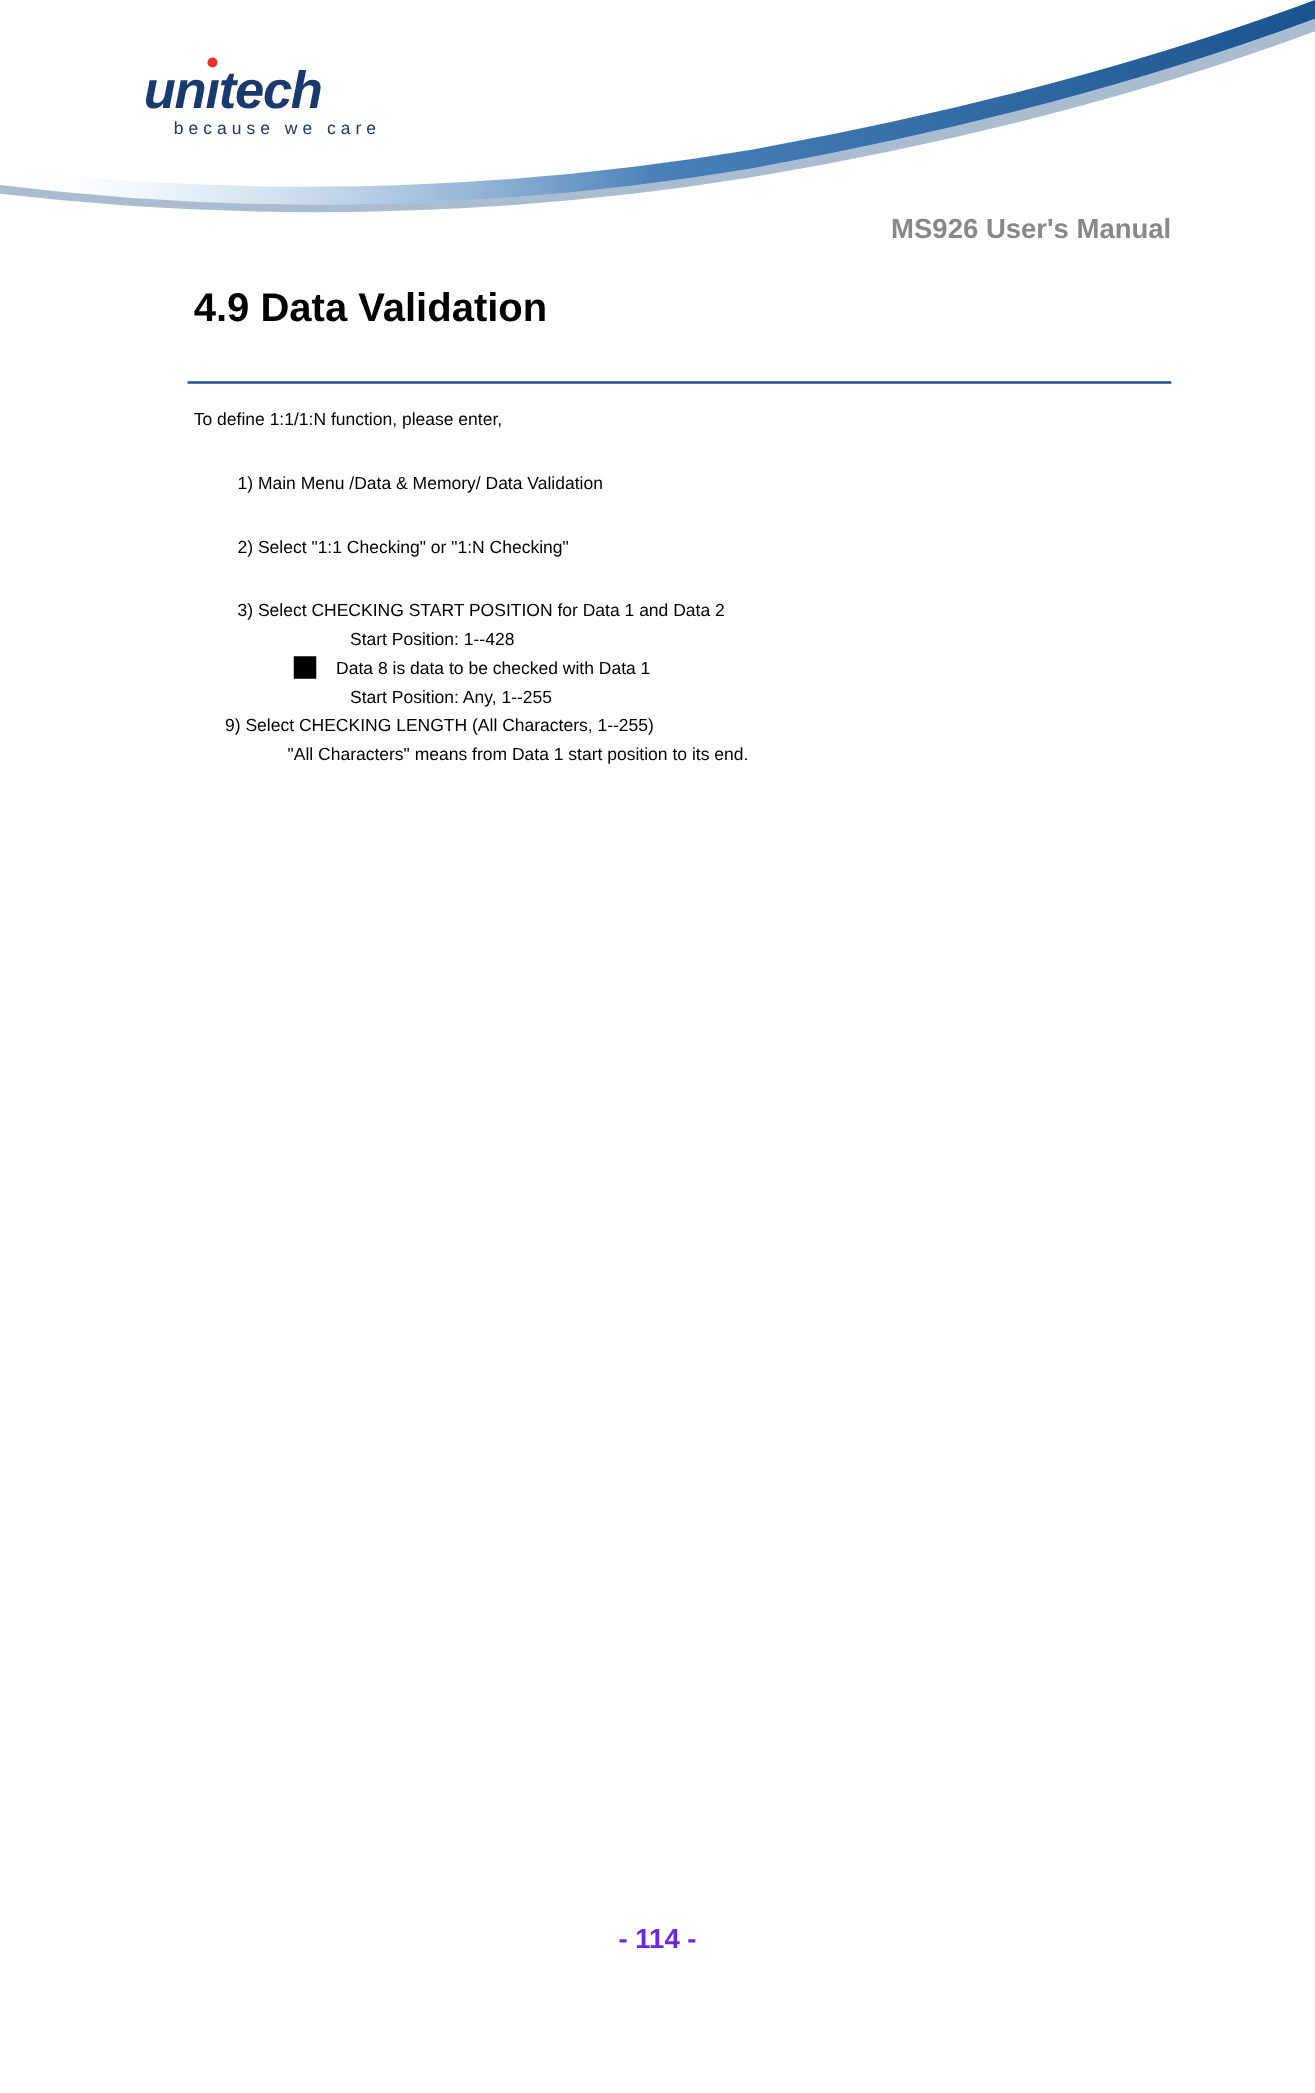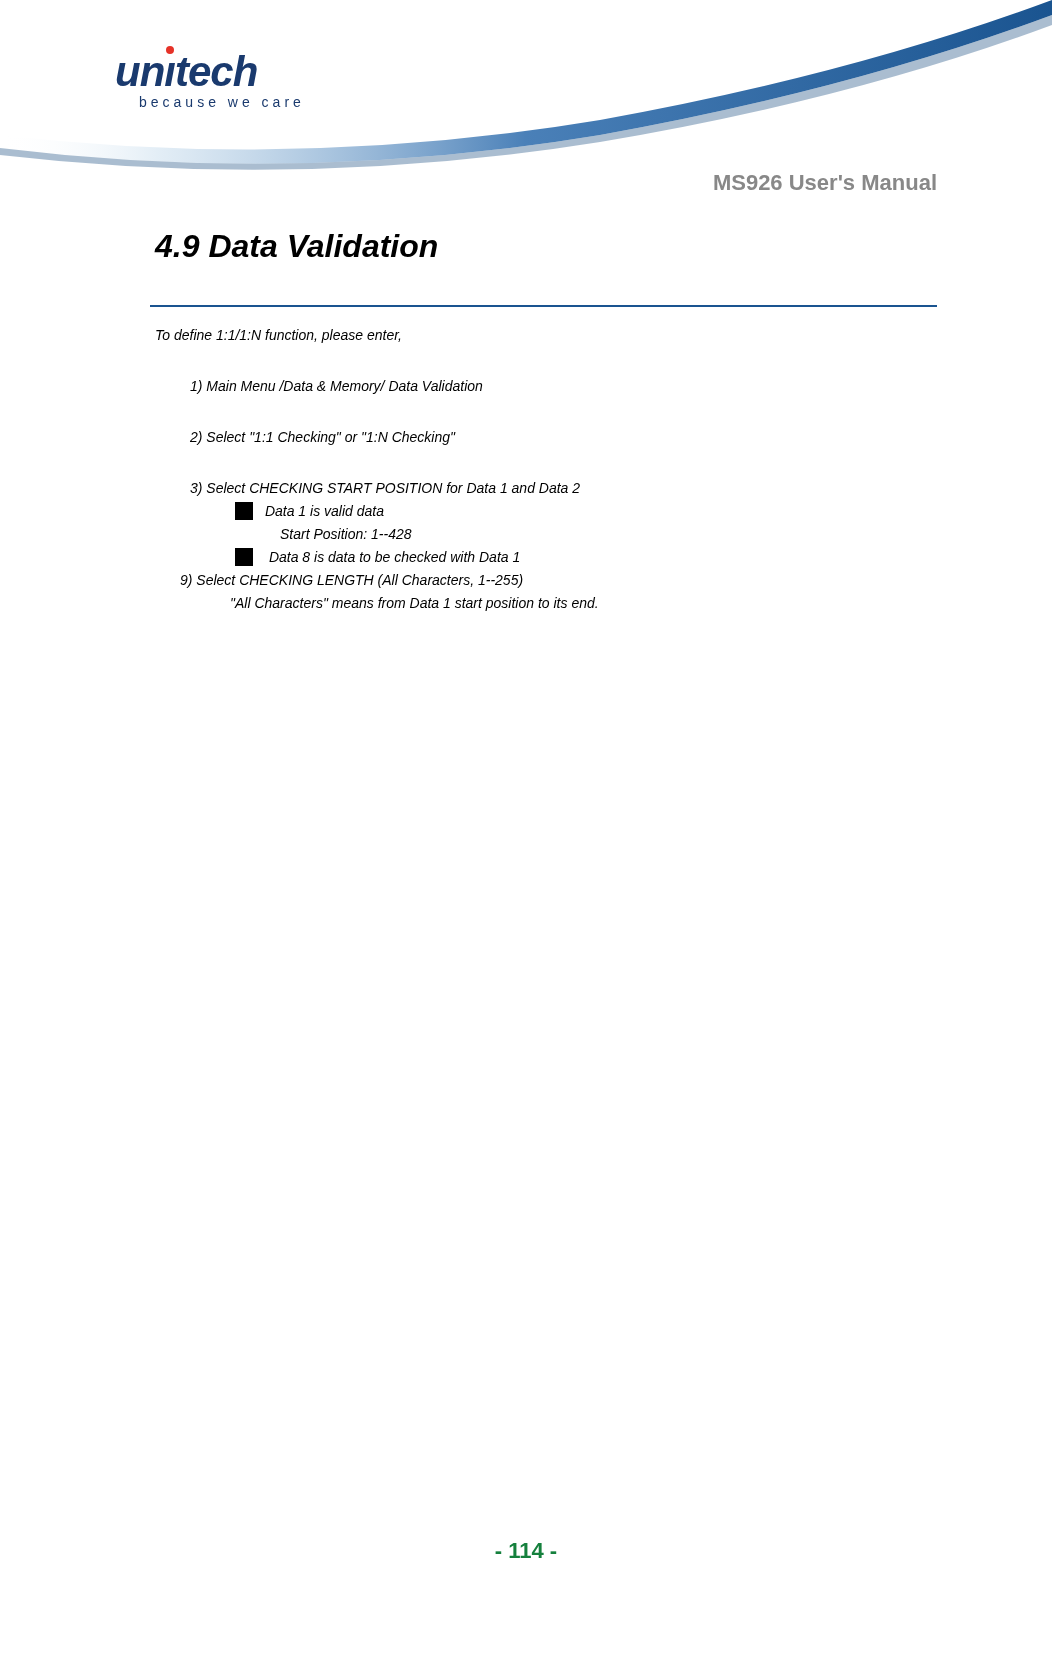--- a/index.html
+++ b/index.html
@@ -51,21 +51,20 @@
       position: absolute;
       top: 170px;
       right: 115px;
       font-size: 22px;
       font-weight: bold;
       color: #888;
       text-align: right;
     }
     .content {
       padding: 0 115px 0 155px;
-      font-style: italic;
     }
     .section-title {
       font-size: 32px;
       font-weight: bold;
       color: #000;
       margin-top: 28px;
       margin-bottom: 40px;
     }
     .divider {
       border: none;
@@ -107,21 +106,21 @@
       margin-top: -3px;
     }
     .page-number {
       position: absolute;
       bottom: 110px;
       left: 0;
       width: 100%;
       text-align: center;
       font-size: 22px;
       font-weight: bold;
-      color: #15803d;
+      color: #6d28d9;
     }
   </style>
 </head>
 <body>
 
 <div class="header-area">
   <svg class="swoosh" viewBox="0 0 1052 180" preserveAspectRatio="none">
     <defs>
       <linearGradient id="grad1" x1="0%" y1="0%" x2="100%" y2="0%">
         <stop offset="0%" style="stop-color:#ffffff;stop-opacity:0"></stop>
@@ -141,27 +140,24 @@
 </div>
 
 <div class="content">
   <h1 class="section-title">4.9 Data Validation</h1>
   <hr class="divider">
   <div class="body-text">
     <div class="line">To define 1:1/1:N function, please enter,</div>
     <div class="line indent-1">1) Main Menu /Data &amp; Memory/ Data Validation</div>
     <div class="line indent-1">2) Select "1:1 Checking" or "1:N Checking"</div>
     <div class="line indent-1">3) Select CHECKING START POSITION for Data 1 and Data 2</div>
-    <div class="line indent-2">
-      <span class="bullet"></span>
-      <span>Data 1 is valid data</span>
-    </div>
     <div class="line indent-3">Start Position:   1--428</div>
     <div class="line indent-2">
       <span class="bullet"></span>
       <span style="margin-left:4px">Data 8 is data to be checked with Data 1</span>
     </div>
+    <div class="line indent-3">Start Position:    Any, 1--255</div>
     <div class="line indent-1b">9) Select CHECKING LENGTH   (All Characters, 1--255)</div>
     <div class="line indent-4">"All Characters" means from Data 1 start position to its end.</div>
   </div>
 </div>
 
 <div class="page-number">- 114 -</div>
 
 </body></html>

